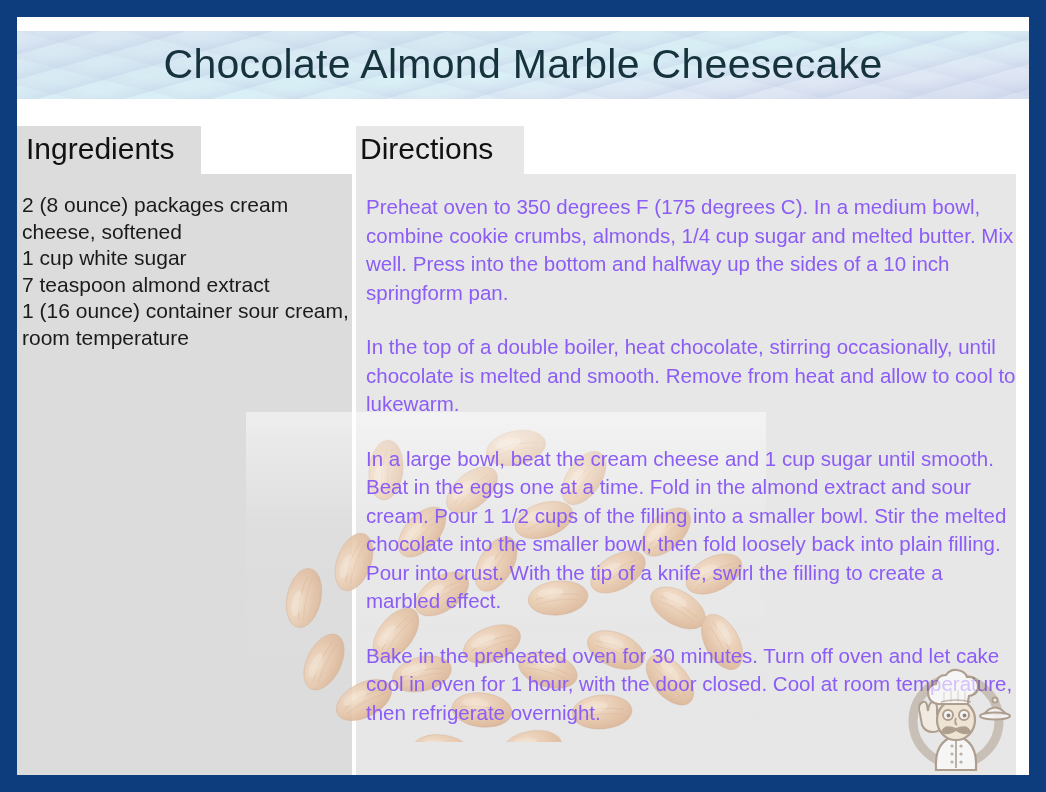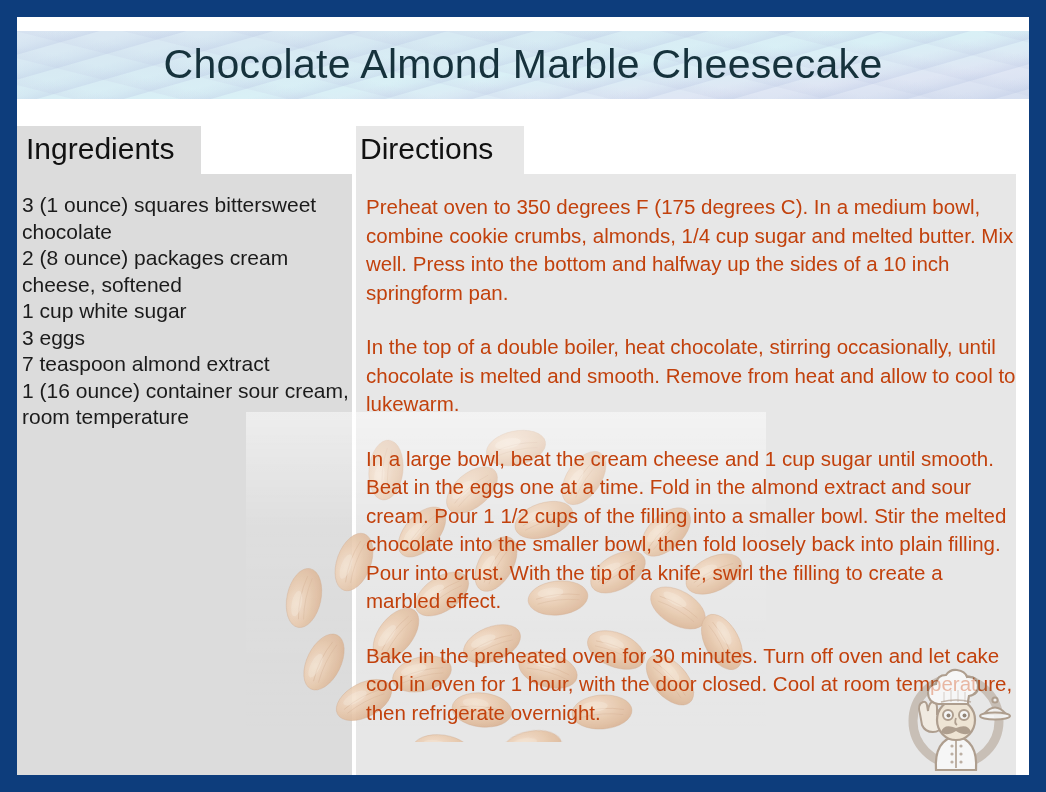--- a/index.html
+++ b/index.html
@@ -124,21 +124,21 @@
   .ing-group:last-child { margin-bottom: 0; }
   .ing-line { white-space: pre-wrap; }
 
   .dir-list {
     position: absolute;
     left: 366px;
     top: 193px;
     width: 652px;
     font-size: 20.5px;
     line-height: 28.5px;
-    color: #c2410c;
+    color: #8b5cf6;
   }
   .dir-para { margin: 0 0 26px 0; }
   .dir-para:last-child { margin-bottom: 0; }
 
   
   #chef-logo {
     position: absolute;
     left: 896px;
     top: 658px;
     width: 120px;
@@ -215,24 +215,22 @@
       <use href="#almondShape" transform="translate(286,336) rotate(-10)"></use>
     </g>
     <rect x="0" y="0" width="520" height="330" fill="url(#almondFade)"></rect>
   </svg>
 
   <div class="heading-tab" id="ingredients-tab">Ingredients</div>
   <div class="heading-tab" id="directions-tab">Directions</div>
 
   <div class="ing-list">
     <div class="ing-group">
-      <div class="ing-line">3 (1 ounce) squares bittersweet chocolate</div>
       <div class="ing-line">2 (8 ounce) packages cream cheese, softened</div>
       <div class="ing-line">1 cup white sugar</div>
-      <div class="ing-line">3 eggs</div>
       <div class="ing-line">7 teaspoon almond extract</div>
       <div class="ing-line">1 (16 ounce) container sour cream, room temperature</div>
     </div>
   </div>
 
   <div class="dir-list">
     <p class="dir-para">Preheat oven to 350 degrees F (175 degrees C). In a medium bowl, combine cookie crumbs, almonds, 1/4 cup sugar and melted butter. Mix well. Press into the bottom and halfway up the sides of a 10 inch springform pan.</p>
     <p class="dir-para">In the top of a double boiler, heat chocolate, stirring occasionally, until chocolate is melted and smooth. Remove from heat and allow to cool to lukewarm.</p>
     <p class="dir-para">In a large bowl, beat the cream cheese and 1 cup sugar until smooth. Beat in the eggs one at a time. Fold in the almond extract and sour cream. Pour 1 1/2 cups of the filling into a smaller bowl. Stir the melted chocolate into the smaller bowl, then fold loosely back into plain filling. Pour into crust. With the tip of a knife, swirl the filling to create a marbled effect.</p>
     <p class="dir-para">Bake in the preheated oven for 30 minutes. Turn off oven and let cake cool in oven for 1 hour, with the door closed. Cool at room temperature, then refrigerate overnight.</p>

